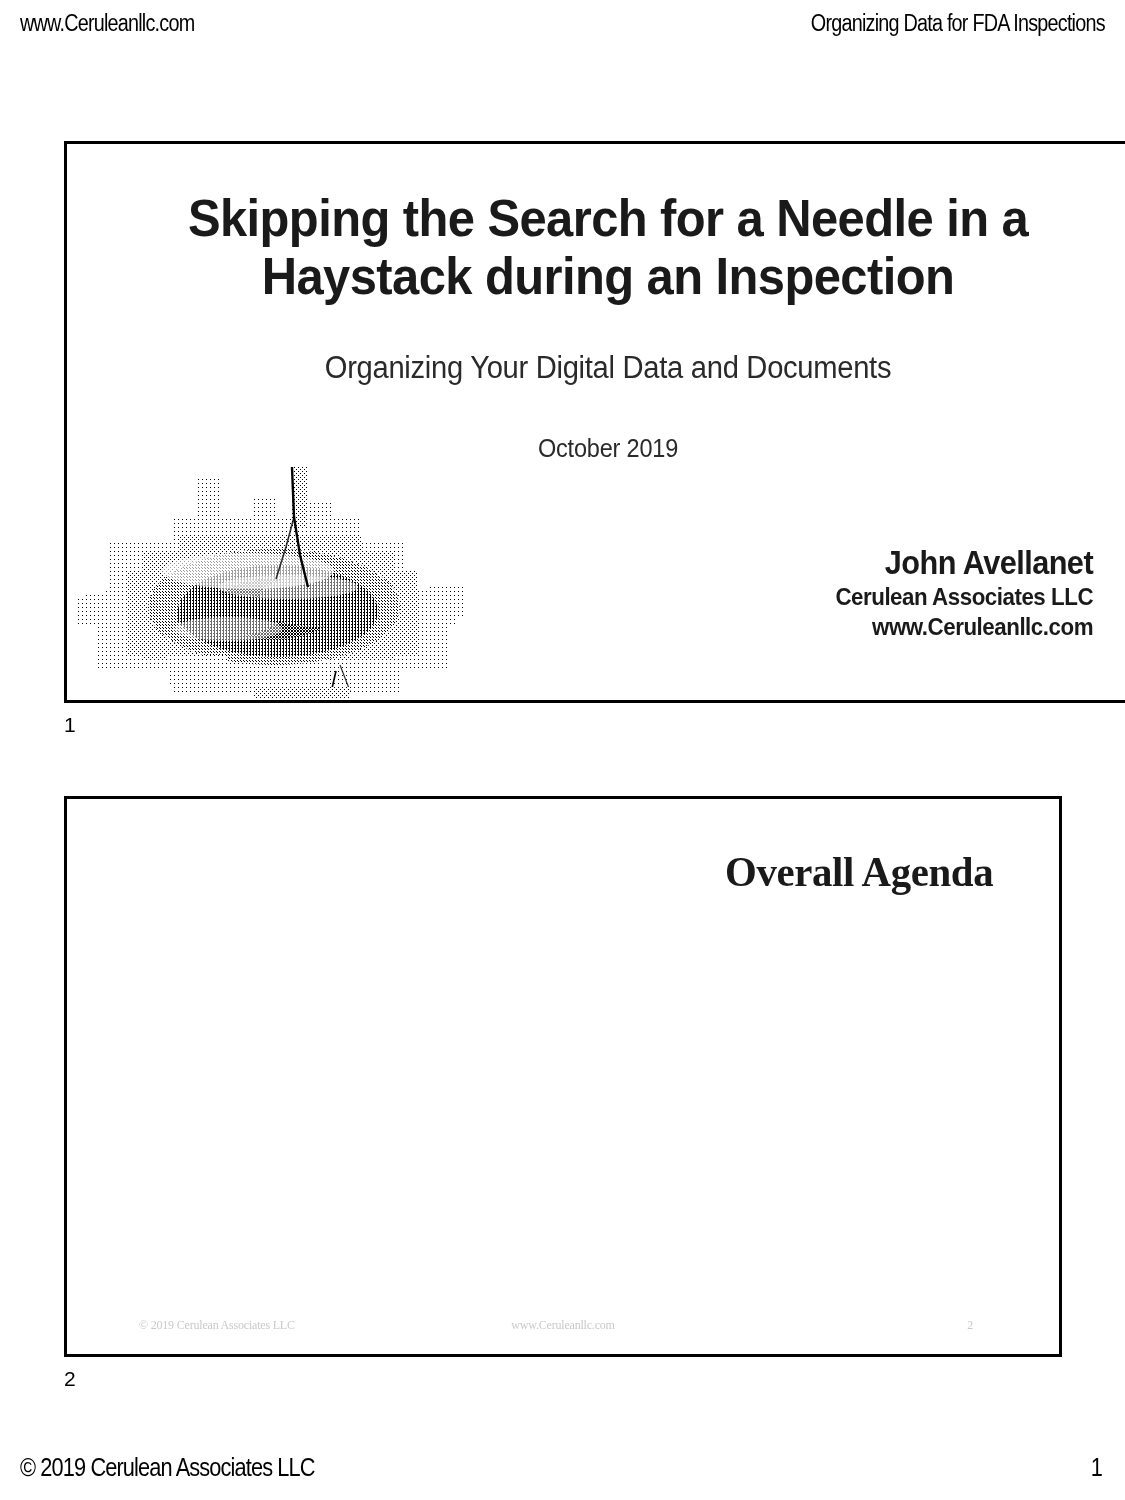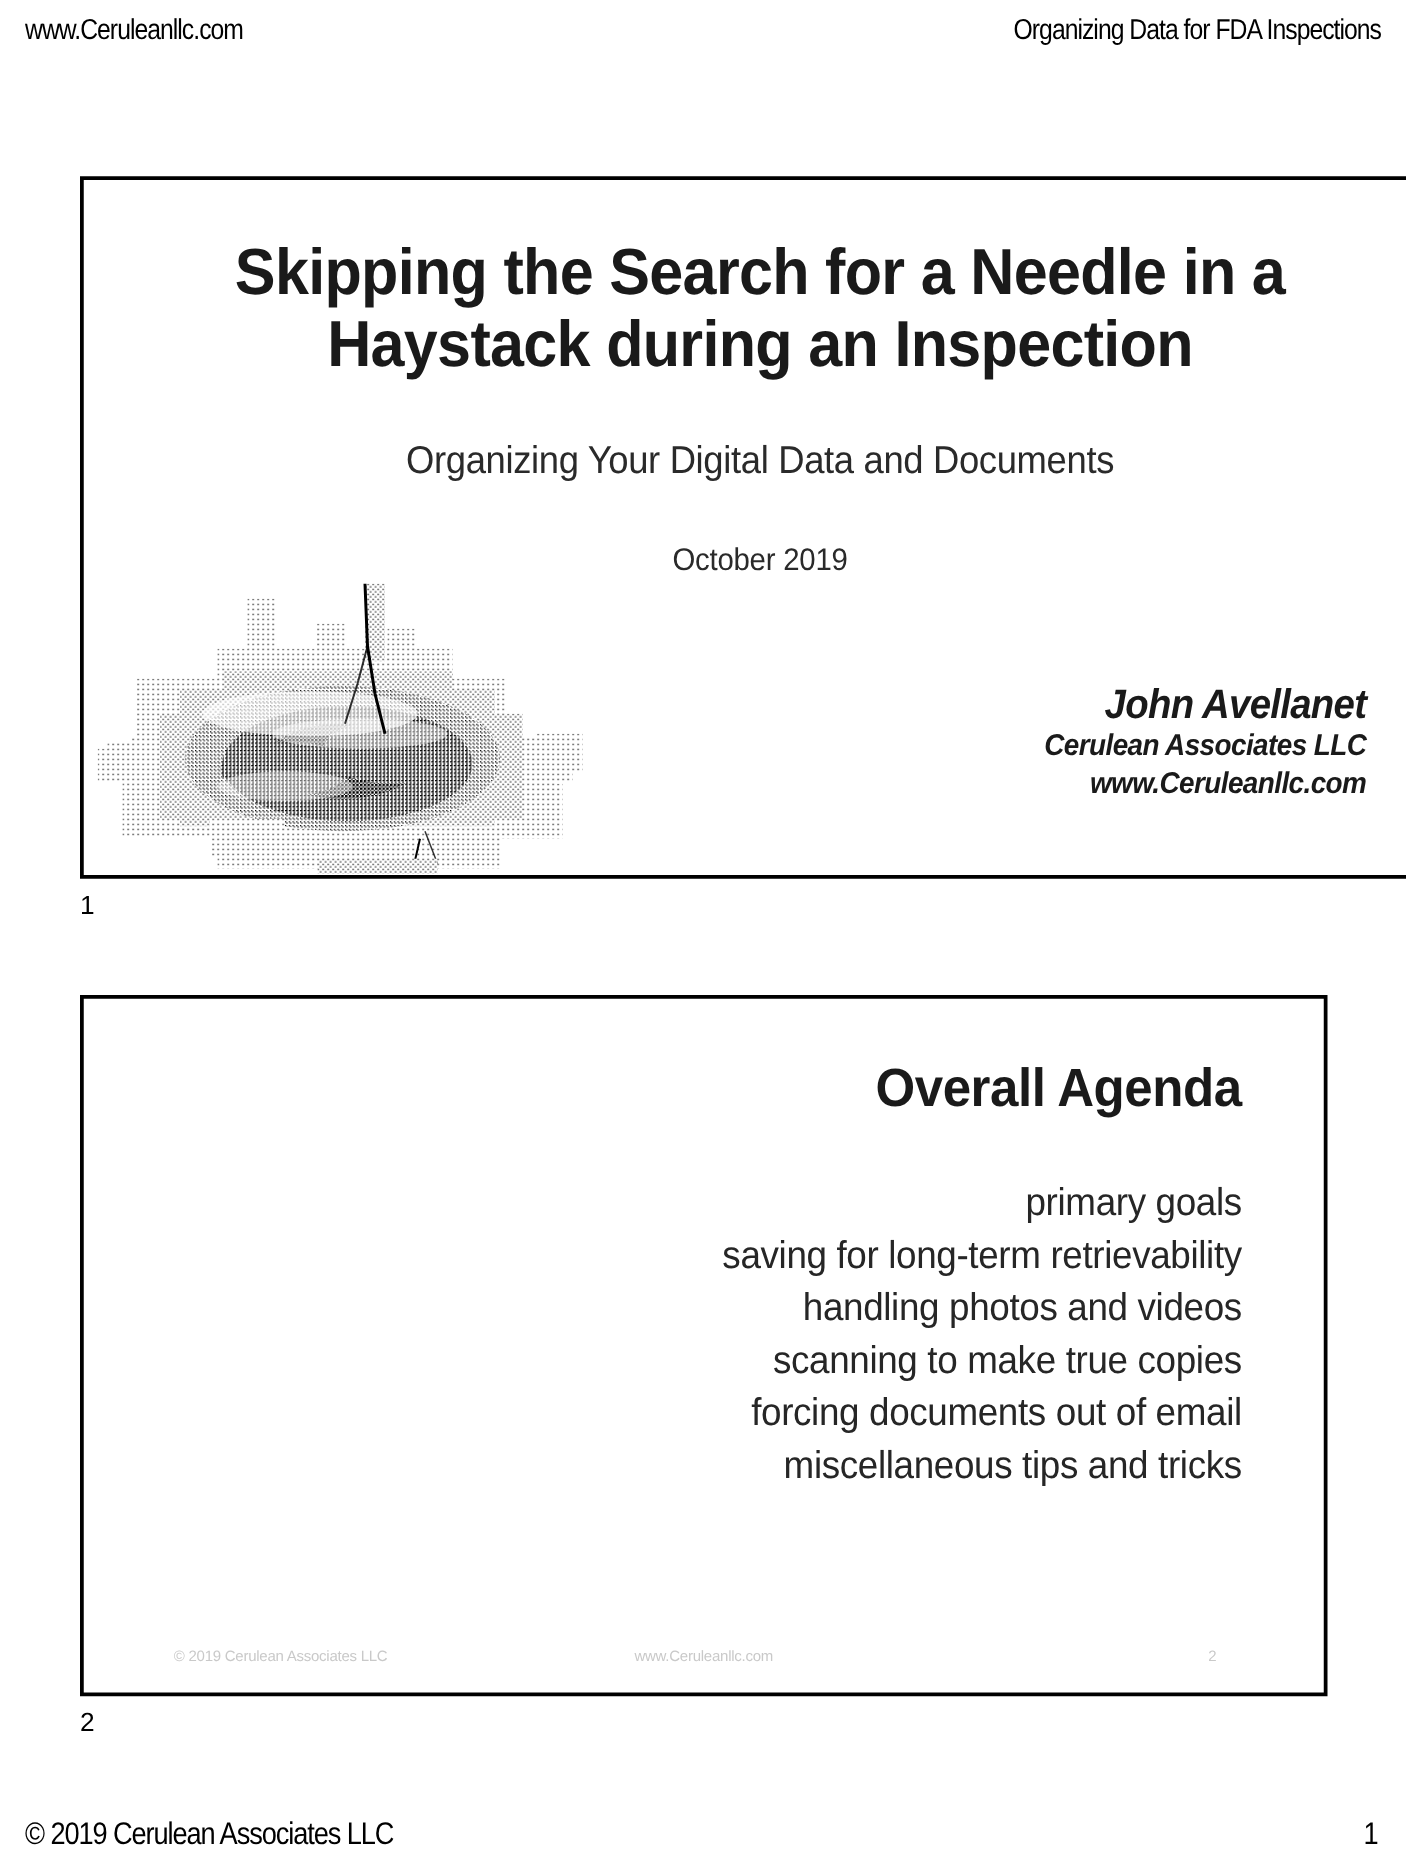--- a/index.html
+++ b/index.html
@@ -76,20 +76,21 @@
     left: 64px;
     top: 141px;
     width: 1088px;
     height: 562px;
   }
   #slide-2 {
     left: 64px;
     top: 796px;
     width: 998px;
     height: 561px;
+    font-family: Liberation Serif, serif;
   }
   .slide-index {
     position: absolute;
     left: 64px;
     font-size: 21px;
     color: #000;
     letter-spacing: -0.5px;
   }
   #slide-index-1 { top: 713px; }
   #slide-index-2 { top: 1367px; }
@@ -130,21 +131,20 @@
     font-weight: 400;
     letter-spacing: -0.2px;
     color: #2a2a2a;
     transform: scaleX(0.94);
   }
   .s1-presenter {
     position: absolute;
     right: 56px;
     top: 400px;
     text-align: right;
-    font-style: italic;
   }
   .s1-presenter .p-name {
     font-size: 33px;
     font-weight: 700;
     letter-spacing: -0.6px;
     line-height: 1.15;
     color: #1a1a1a;
     transform: scaleX(0.93);
     transform-origin: right center;
   }
@@ -323,28 +323,20 @@
     <div class="p-url">www.Ceruleanllc.com</div>
   </div>
 </div>
 
 <div class="slide-index" id="slide-index-1">1</div>
 
 <div class="slide" id="slide-2">
 
   <div class="s2-title">Overall Agenda</div>
 
-  <ul class="s2-list">
-    <li>primary goals</li>
-    <li>saving for long-term retrievability</li>
-    <li>handling photos and videos</li>
-    <li>scanning to make true copies</li>
-    <li>forcing documents out of email</li>
-    <li>miscellaneous tips and tricks</li>
-  </ul>
 
   <div class="s2-footer">
     <span class="f-left">© 2019 Cerulean Associates LLC</span>
     <span class="f-center">www.Ceruleanllc.com</span>
     <span class="f-right">2</span>
   </div>
 </div>
 
 <div class="slide-index" id="slide-index-2">2</div>
 

